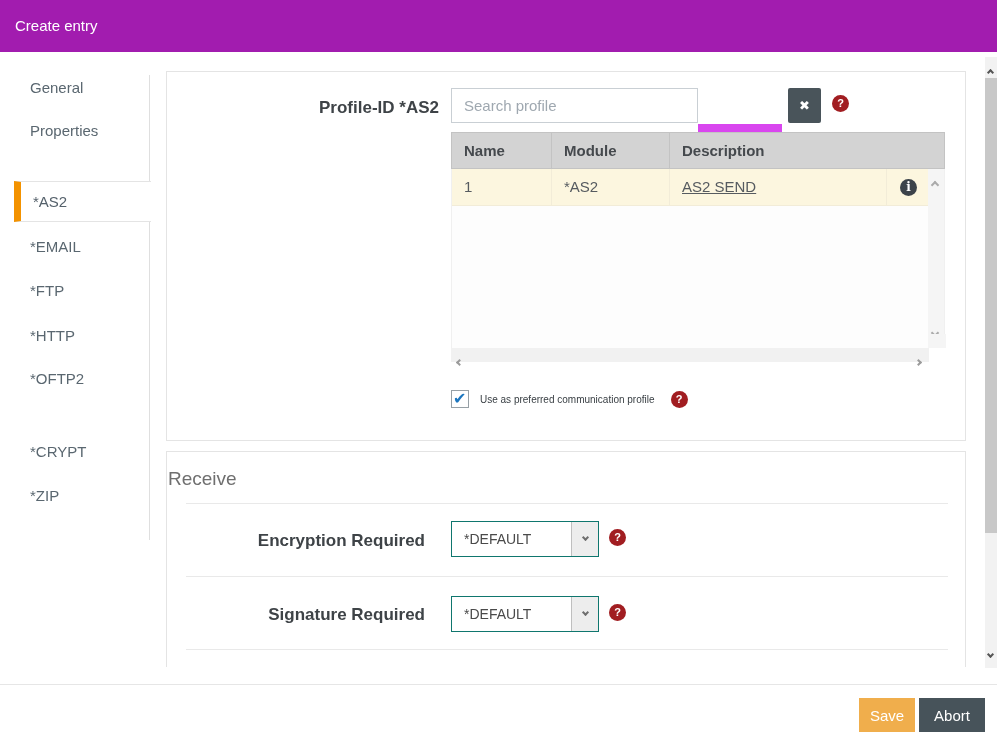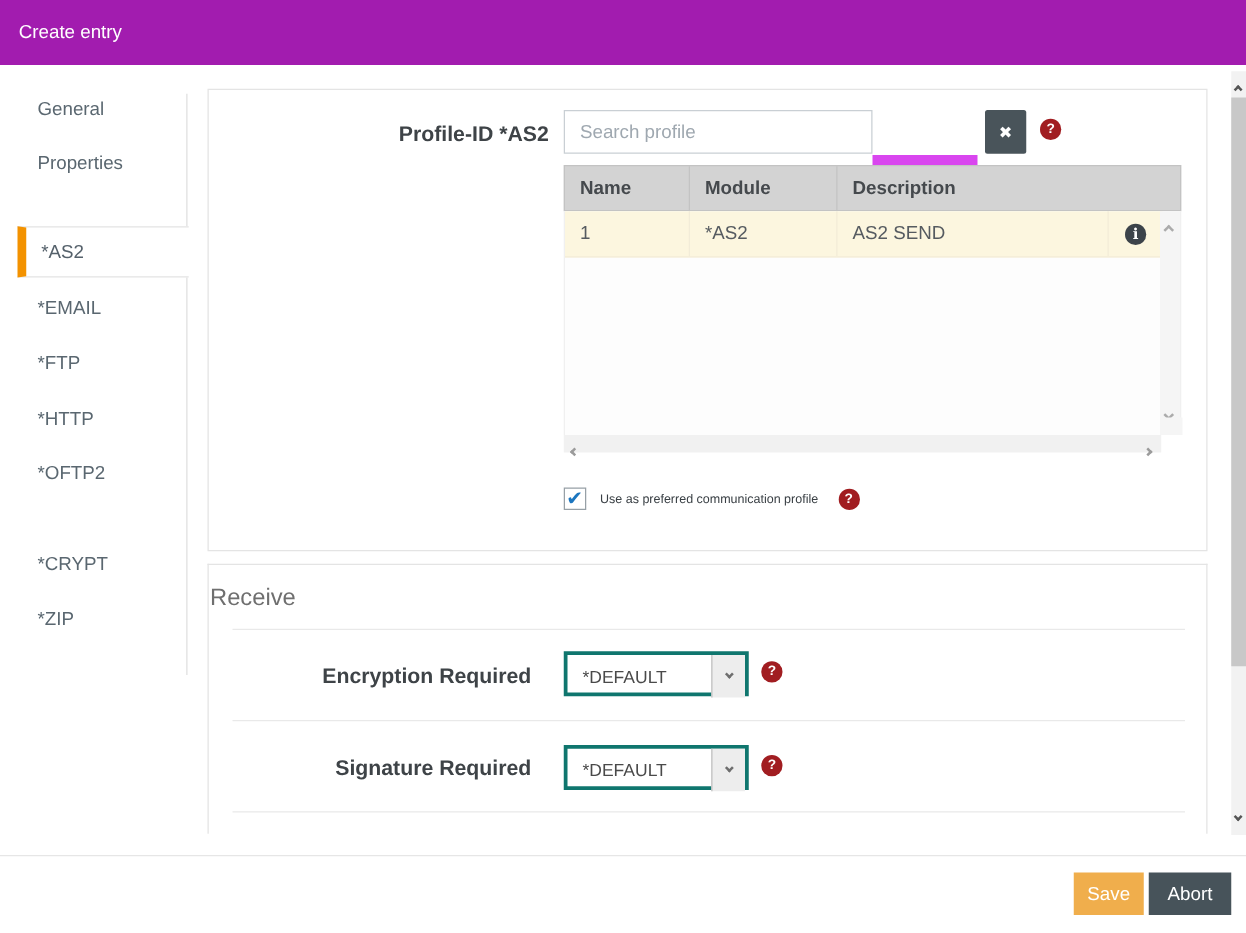--- a/index.html
+++ b/index.html
@@ -37,21 +37,21 @@
 
   
   .tbl { position:absolute; left:284px; top:60px; width:494px; height:230px;border-radius:11px; }
   .thead { display:flex; height:37px; background:#D3D3D3; border:1px solid #C3C3C3; }
   .th { line-height:35px; padding-left:12px; font-weight:bold; font-size:15px; color:#45494D; border-right:1px solid #C3C3C3; }
   .th:last-child { border-right:none; flex:1; }
   .th-name { width:100px; } .th-module { width:118px; }
   .tbody { position:relative; height:179px; background:#FDFDFD; border-left:1px solid #F0F0F0; border-right:1px solid #F0F0F0; }
   .trow { display:flex; width:478px; height:37px; background:#FCF6DF; border-bottom:1px solid #F2ECD8; cursor:pointer; }
   .td { line-height:36px; padding-left:12px; font-size:15px; color:#565B60; border-right:1px solid #F2ECD8; }
-  .td-name { width:100px; } .td-module { width:118px; } .td-desc { width:217px; }
+  .td-name { width:100px; } .td-module { width:118px; } .td-desc { width:217px;text-decoration:underline; }
   .td-info { flex:1; border-right:none; display:flex; align-items:center; justify-content:center; padding-left:0; }
   .info-ic { width:17px; height:17px; border-radius:50%; background:#3C434A; color:#fff;
     font-family:"DejaVu Serif",serif; font-weight:bold; font-size:12px; line-height:17px; text-align:center; cursor:pointer; }
   .vscroll { position:absolute; right:0; top:0; width:16px; height:179px; background:#F5F5F5; }
   .hscroll { position:relative; width:478px; height:14px; background:#F1F1F1; }
   .corner { position:absolute; left:478px; bottom:0; width:16px; height:14px; background:#F5F5F5; }
 
   
   .chev { display:inline-block; width:6px; height:6px; border-right:2px solid currentColor; border-bottom:2px solid currentColor; }
   .chev-up { transform:rotate(-135deg); } .chev-down { transform:rotate(45deg); }
@@ -61,21 +61,21 @@
   
   .chk-row { position:absolute; left:284px; top:318px; display:flex; align-items:center; }
   .chk { width:18px; height:18px; background:#fff; border:1px solid #97A0A6; position:relative; cursor:pointer; }
   .chk-mark { position:absolute; left:1px; top:-2px; color:#1C76BF; font-size:16px; font-family:"DejaVu Sans",sans-serif; }
   .chk-label { margin-left:11px; font-size:10px; color:#3A4045; }
   .chk-row .help-ic { margin-left:16px; }
 
   
   .sec-title { position:absolute; left:1px; top:16px; font-size:19px; color:#6F6F6F; }
   .divider { position:absolute; left:19px; width:762px; height:1px; background:#E9E9E9; }
-  .select { position:absolute; left:284px; width:148px; height:36px; background:#fff; border:3px solid #0f766e; cursor:pointer; }
+  .select { position:absolute; left:284px; width:148px; height:36px; background:#fff; border:1px solid #0f766e; cursor:pointer; }
   .select-val { line-height:34px; padding-left:12px; font-size:14px; color:#4A4A4A; }
   .select-ar { position:absolute; right:0; top:0; width:27px; height:34px; background:#EDEDED; border-left:1px solid #BFBFBF;
     display:flex; align-items:center; justify-content:center; color:#6E6E6E; }
   .fld-help { position:absolute; left:442px; }
 
   
   .ftr-line { position:absolute; left:0; top:684px; width:997px; height:1px; background:#E6E6E6; }
   .btn-save { position:absolute; left:859px; top:698px; width:56px; height:34px; background:#F0AE4C; color:#fff; font-size:15px; }
   .btn-abort { position:absolute; left:919px; top:698px; width:66px; height:34px; background:#47535A; color:#fff; font-size:15px; }
 

